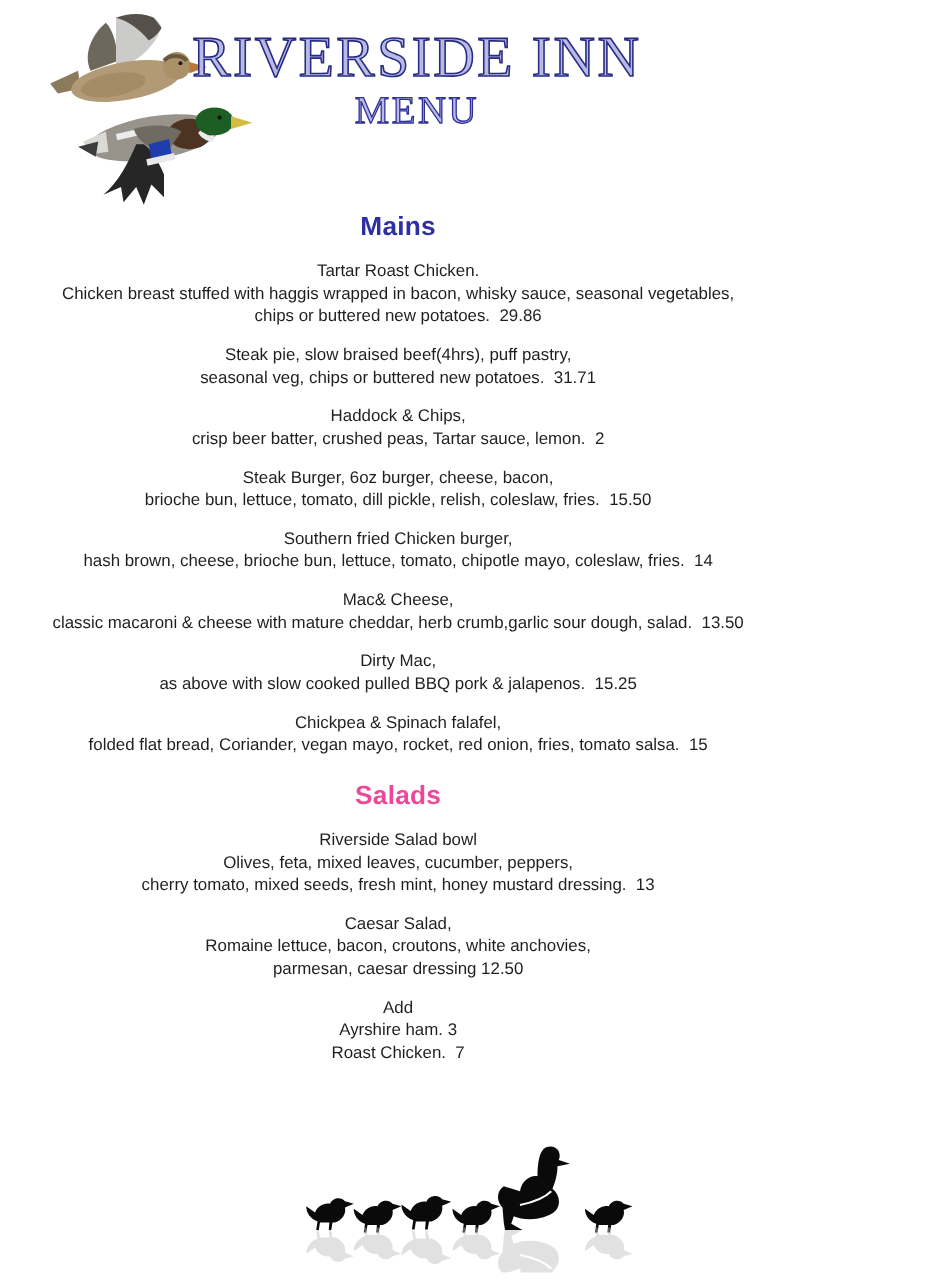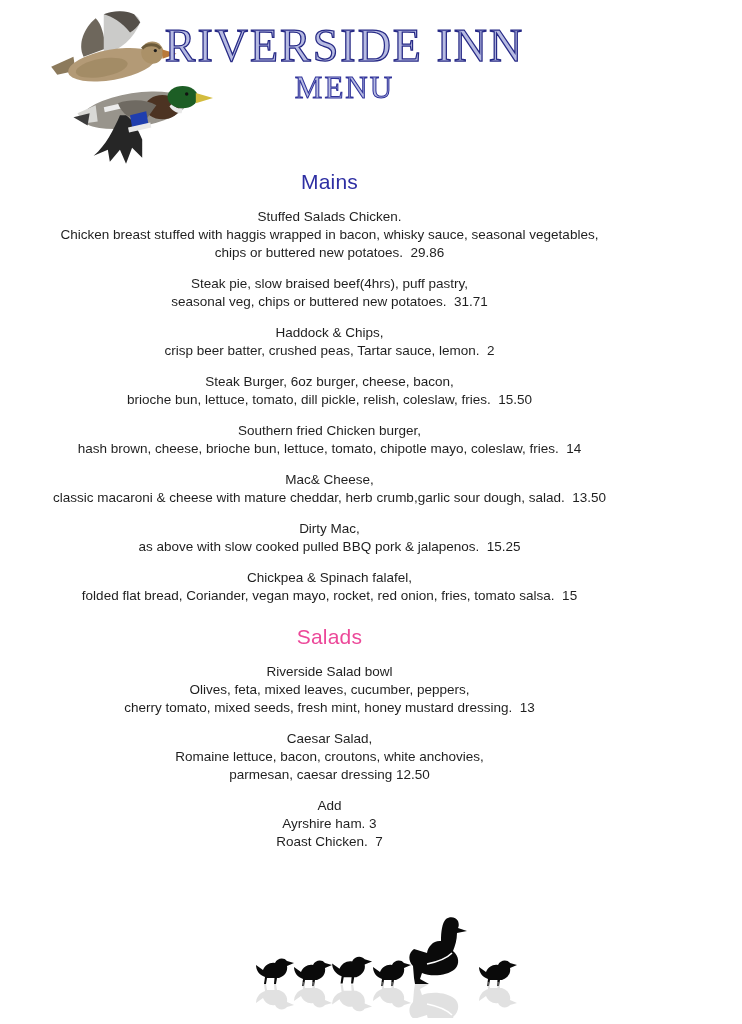--- a/index.html
+++ b/index.html
@@ -1,35 +1,35 @@
 <!DOCTYPE html>
 <html><head>
 <meta charset="utf-8">
 <style>
   html,body{margin:0;padding:0;background:#ffffff;}
   .page{
     position:relative;width:637px;height:1024px;background:#ffffff;overflow:hidden;
-    font-family:"Liberation Sans", sans-serif;color:#1f1f1f;margin-left:11px;
+    font-family:"Liberation Sans", sans-serif;color:#1f1f1f;
   }
   .logo{position:absolute;left:22px;top:6px;width:182px;height:162px;}
   .titleblock{position:absolute;left:0;right:0;top:22px;text-align:center;transform:translateX(15px);}
   .title{
     font-family:"Liberation Serif", serif;font-weight:normal;margin:0;
     font-size:46px;letter-spacing:2px;color:#2c2f92;line-height:1.05;
   }
   .subtitle{
     font-family:"Liberation Serif", serif;font-weight:normal;margin:2px 0 0;
     font-size:31px;letter-spacing:2px;color:#3a3d9e;line-height:1.05;
   }
   @supports (-webkit-text-stroke: 1px #000) {
     .engraved{color:#b7bbe2;-webkit-text-stroke:1.25px #272a86;}
     .engraved.subtitle{-webkit-text-stroke:1.05px #30339a;}
   }
   .menu{position:absolute;top:170px;left:0;right:0;text-align:center;}
-  .heading{font-size:21px;font-weight:400;margin:0 0 14px;letter-spacing:0.2px;}
+  .heading{font-size:21px;font-weight:700;margin:0 0 14px;letter-spacing:0.2px;}
   section + section .heading{margin-top:20px;}
   .item{margin:0 0 13px;font-size:13.5px;line-height:18px;}
   .line{white-space:pre-wrap;}
   .family{position:absolute;left:228px;top:912px;width:285px;height:106px;}
 </style>
 </head>
 <body>
 
 <div class="page">
 
@@ -69,21 +69,21 @@
 
   <div class="titleblock">
     <h1 class="title engraved">RIVERSIDE INN</h1>
     <div class="subtitle engraved">MENU</div>
   </div>
 
   <main class="menu" style="color: rgb(31, 31, 31);">
       <section>
         <h3 class="heading" style="color: rgb(46, 47, 163);">Mains</h3>
         <div class="item">
-          <div class="line">Stuffed Salads Chicken.</div>
+          <div class="line">Tartar Roast Chicken.</div>
           <div class="line">Chicken breast stuffed with haggis wrapped in bacon, whisky sauce, seasonal vegetables,</div>
           <div class="line">chips or buttered new potatoes.  29.86</div>
         </div>
         <div class="item">
           <div class="line">Steak pie, slow braised beef(4hrs), puff pastry,</div>
           <div class="line">seasonal veg, chips or buttered new potatoes.  31.71</div>
         </div>
         <div class="item">
           <div class="line">Haddock &amp; Chips,</div>
           <div class="line">crisp beer batter, crushed peas, Tartar sauce, lemon.  2</div>

